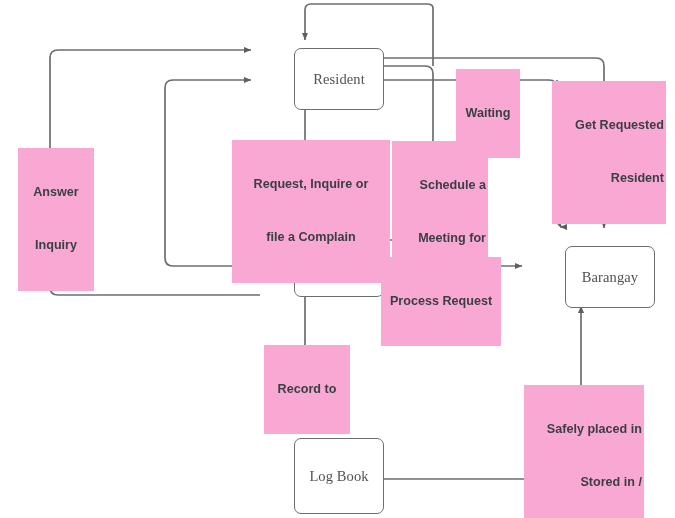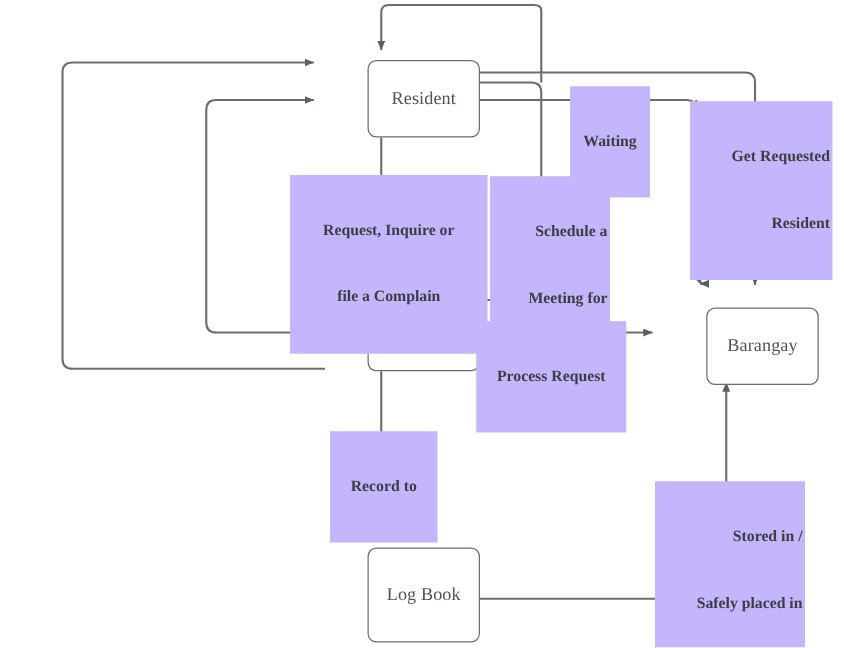--- a/index.html
+++ b/index.html
@@ -36,24 +36,24 @@
     font-family: Liberation Serif, serif;
     font-weight: 400;
     letter-spacing: 0.1px;
     margin-left: 34px;
   }
   .edge-label {
     position: absolute;
     color: #3b3f42;
     font-size: 12.6px;
     font-weight: bold;
-    font-family: Liberation Serif, serif;
+    font-family: Liberation Sans, sans-serif;
     line-height: 1.42;
     white-space: pre;
-    background: #c4b5fd;
+    background: #f9a8d4;
     padding: 0 2px;
   }
   .lbl-center { text-align: center; }
   .lbl-left { text-align: right; }
 </style>
 </head>
 <body>
 
 <div id="canvas">
 
@@ -100,20 +100,24 @@
   </div>
 
   <div class="node" style="left:531px; top:246px; width:90px; height:62px;">
     <span>Barangay</span>
   </div>
 
   <div class="node" style="left:260px; top:438px; width:90px; height:76px;">
     <span>Log Book</span>
   </div>
 
+  <div class="edge-label lbl-center" style="left:18px; top:148px; width:72px;">
+    <div>Answer</div>
+    <div>Inquiry</div>
+  </div>
 
 
   <div class="edge-label lbl-center" style="left:232px; top:140px; width:154px;">
     <div>Request, Inquire or</div>
     <div>file a Complain</div>
   </div>
 
   <div class="edge-label lbl-left" style="left:392px; top:141px; width:92px;">
     <div>Schedule a</div>
     <div>Meeting for</div>
@@ -131,17 +135,17 @@
 
   <div class="edge-label lbl-center" style="left:381px; top:257px; width:116px;">
     <div>Process Request</div>
   </div>
 
   <div class="edge-label lbl-center" style="left:264px; top:345px; width:82px;">
     <div>Record to</div>
   </div>
 
   <div class="edge-label lbl-left" style="left:524px; top:385px; width:116px;">
+    <div>Safely placed in</div>
     <div>Stored in /</div>
-    <div>Safely placed in</div>
   </div>
 
 </div>
 
 </body></html>

